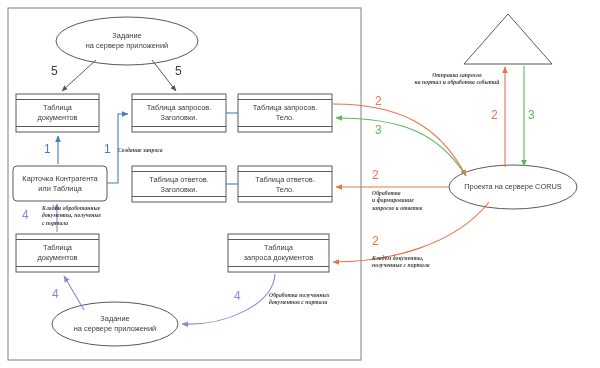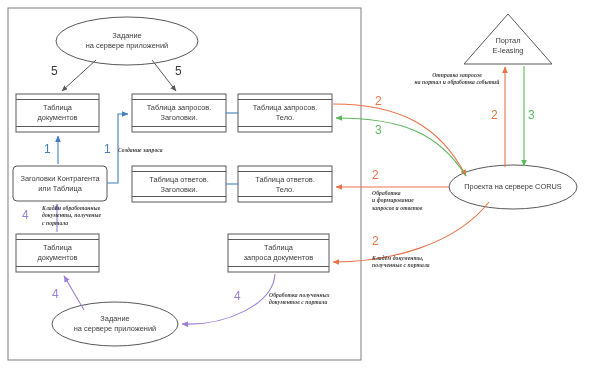--- a/index.html
+++ b/index.html
@@ -130,21 +130,21 @@
     <span>Задание</span>
     <span>на сервере приложений</span>
   </div>
 
   <div class="node-label" style="left:16px;top:100px;width:83px;height:26px;flex-direction:column;">
     <span>Таблица</span>
     <span>документов</span>
   </div>
 
   <div class="node-label" style="left:13px;top:166px;width:94px;height:35px;flex-direction:column;">
-    <span>Заголовки Контрагента</span>
+    <span>Карточка Контрагента</span>
     <span>или Таблица</span>
   </div>
 
   <div class="node-label" style="left:132px;top:100px;width:94px;height:26px;flex-direction:column;">
     <span>Таблица запросов.</span>
     <span>Заголовки.</span>
   </div>
 
   <div class="node-label" style="left:238px;top:100px;width:94px;height:26px;flex-direction:column;">
     <span>Таблица запросов.</span>
@@ -169,24 +169,20 @@
   <div class="node-label" style="left:228px;top:240px;width:101px;height:26px;flex-direction:column;">
     <span>Таблица</span>
     <span>запроса документов</span>
   </div>
 
   <div class="node-label" style="left:52px;top:307px;width:126px;height:34px;flex-direction:column;">
     <span>Задание</span>
     <span>на сервере приложений</span>
   </div>
 
-  <div class="node-label" style="left:478px;top:33px;width:60px;height:26px;flex-direction:column;">
-    <span>Портал</span>
-    <span>E-leasing</span>
-  </div>
 
   <div class="node-label" style="left:453px;top:180px;width:120px;height:14px;">
     <span>Проекта на сервере CORUS</span>
   </div>
 
   <div class="num" style="left:51px;top:65px;color:#3b3b3b;">5</div>
   <div class="num" style="left:175px;top:65px;color:#3b3b3b;">5</div>
   <div class="num" style="left:44px;top:143px;color:#3f7fbf;">1</div>
   <div class="num" style="left:104px;top:143px;color:#3f7fbf;">1</div>
   <div class="num" style="left:22px;top:209px;color:#9b7fd4;">4</div>

